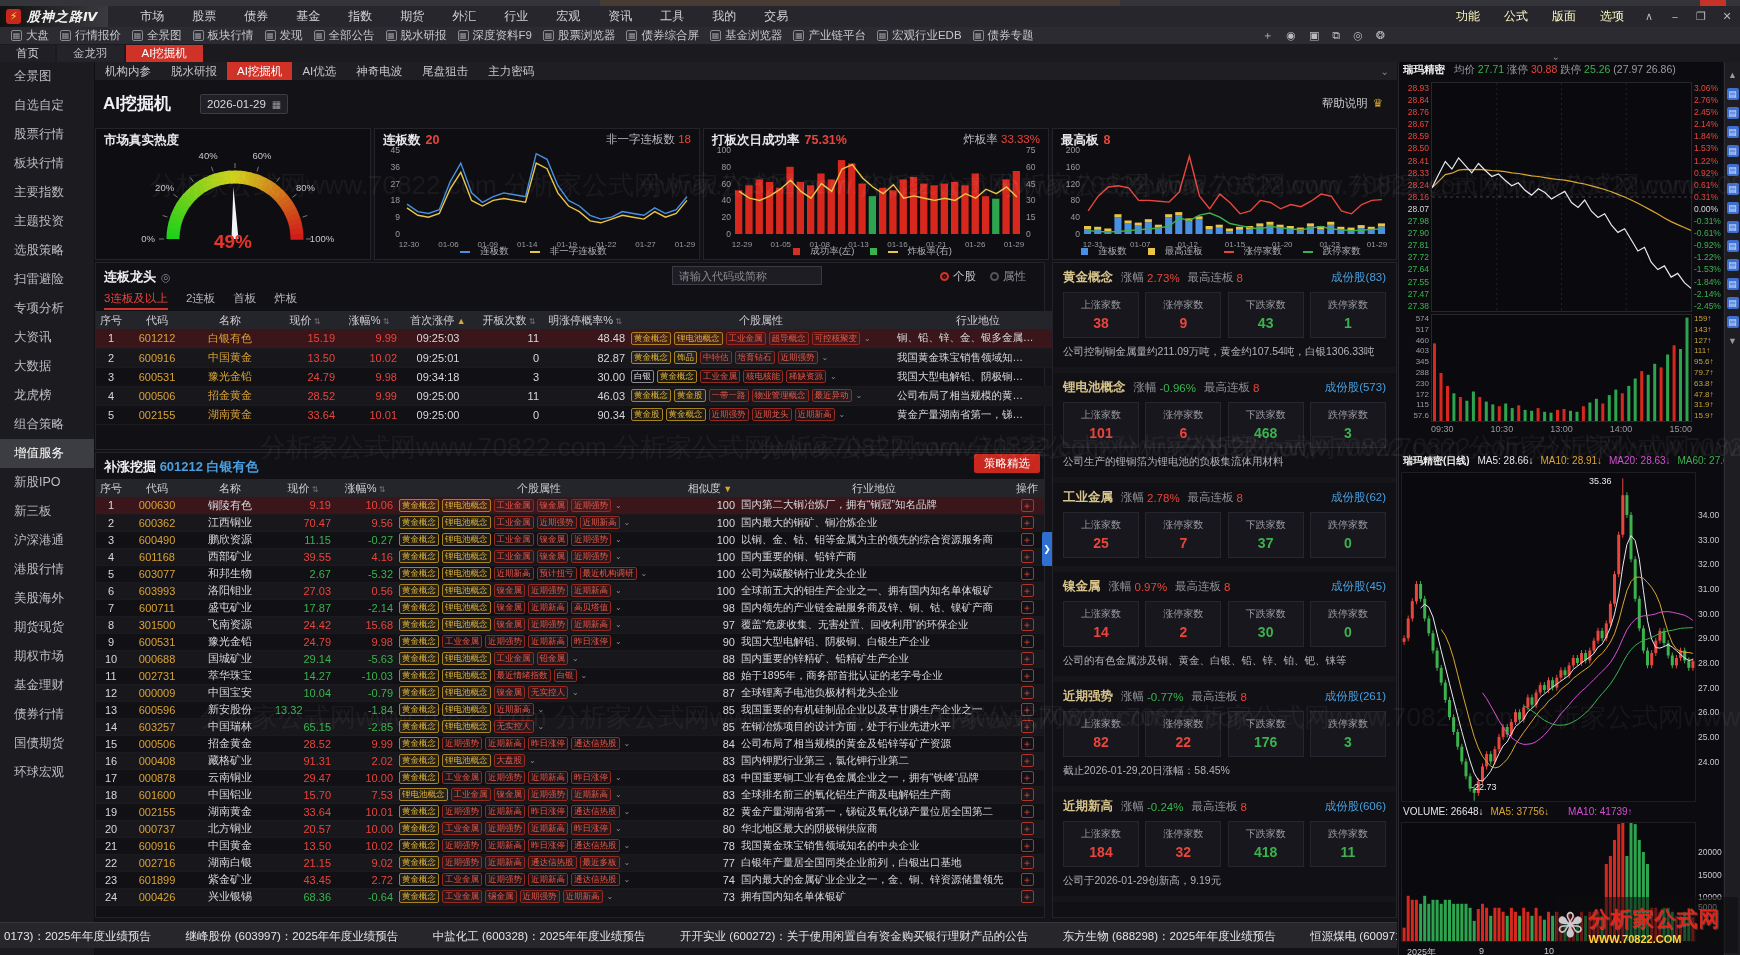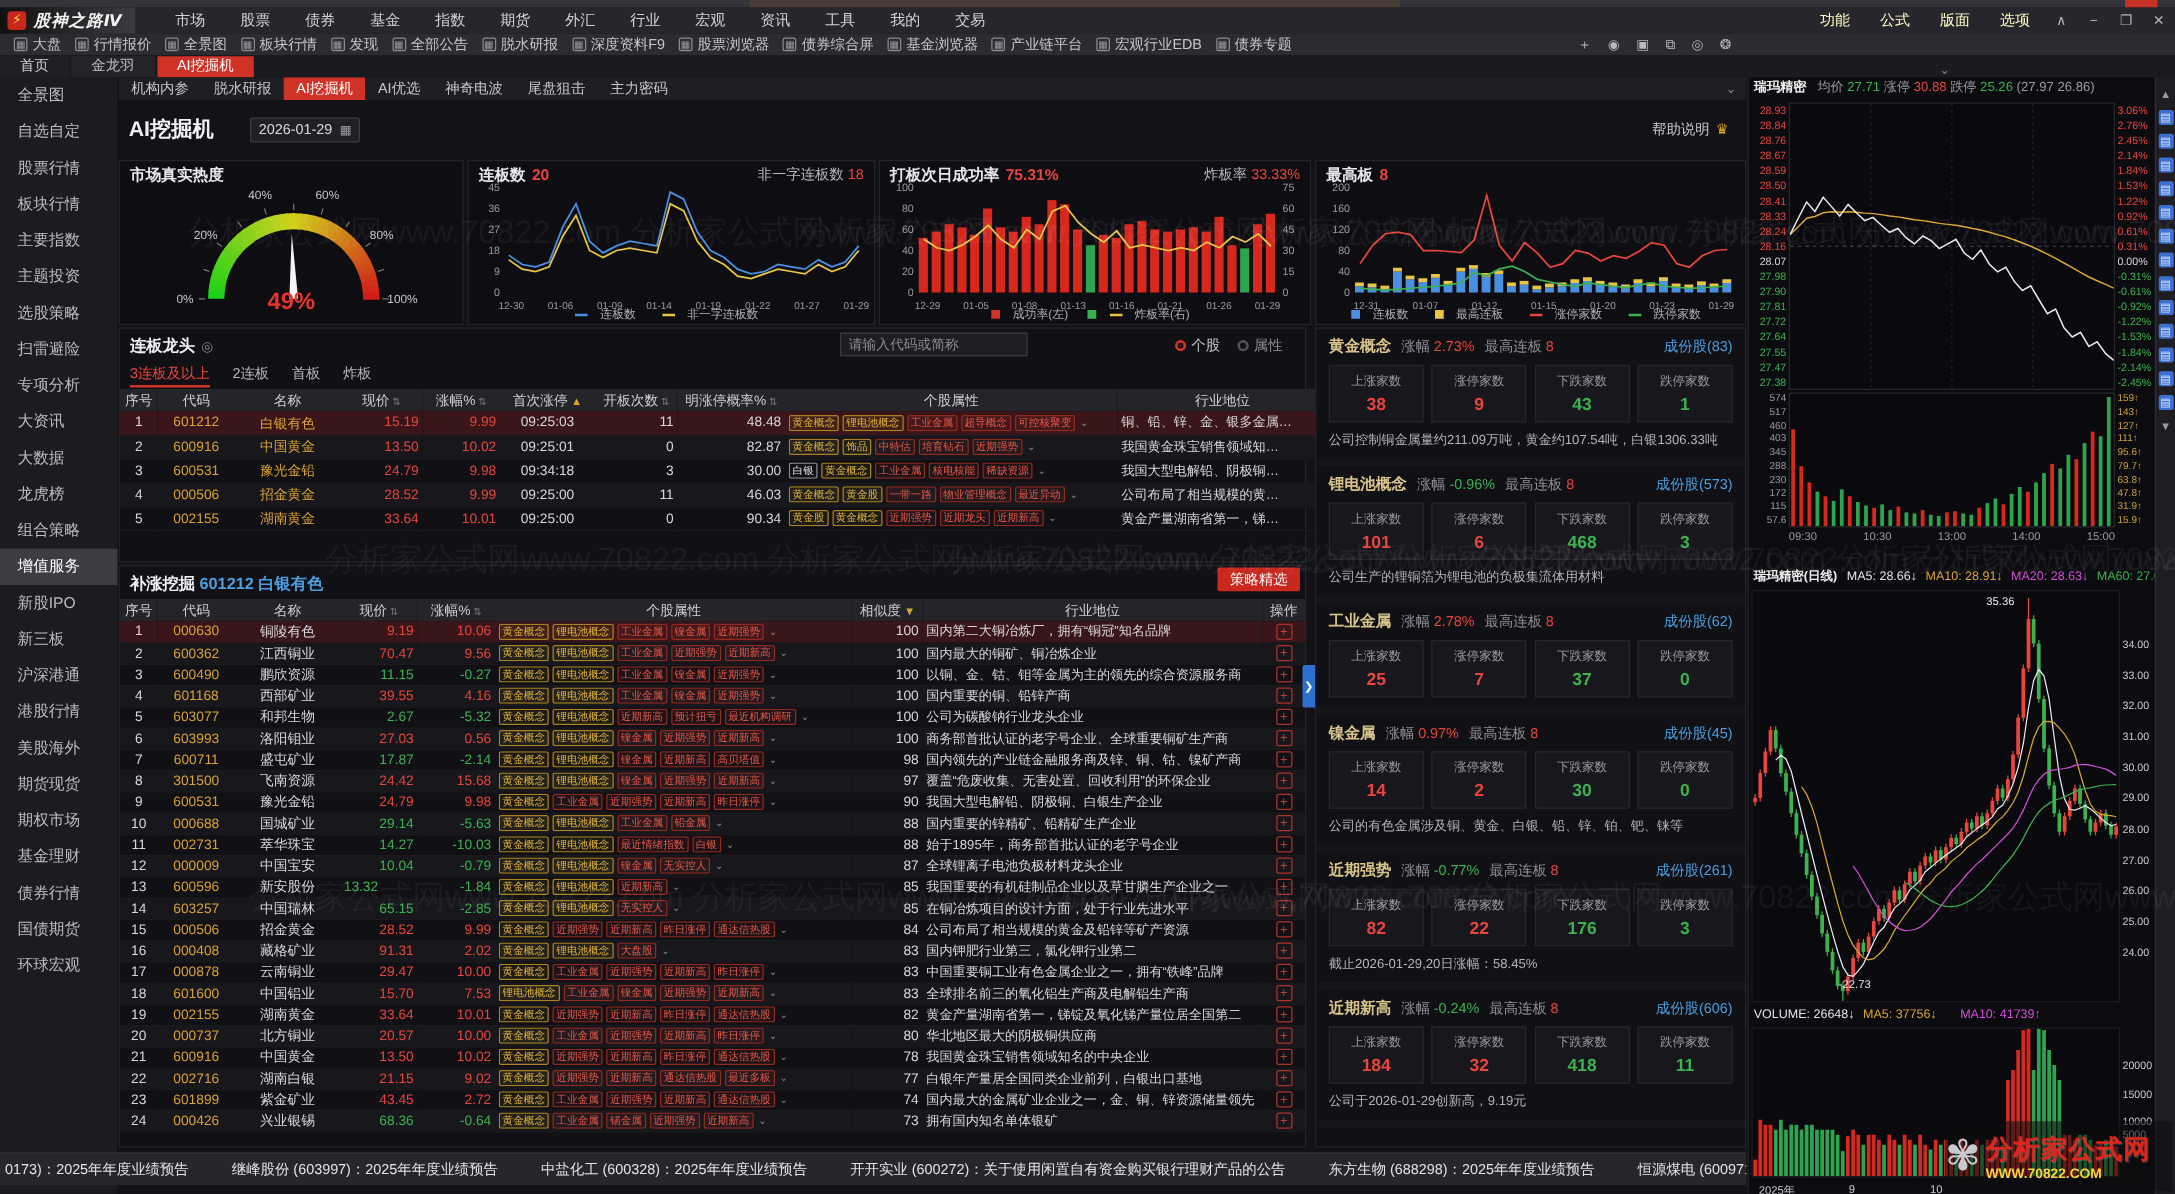--- a/index.html
+++ b/index.html
@@ -867,21 +867,21 @@
                   <div class="tagc">
                     <span class="tag g">黄金概念</span>
                     <span class="tag g">锂电池概念</span>
                     <span class="tag r">镍金属</span>
                     <span class="tag r">近期强势</span>
                     <span class="tag r">近期新高</span>
                     <span class="chevi">⌄</span>
                   </div>
                 </td>
                 <td class="wht" style="text-align: right; height: 16px;">100</td>
-                <td class="wht" style="font-size: 10.5px; height: 16px;">商务部首批认证的老字号企业、全球重要铜矿生产商</td>
+                <td class="wht" style="font-size: 10.5px; height: 16px;">全球前五大的钼生产企业之一、拥有国内知名单体银矿</td>
                 <td style="text-align: center; height: 16px;"><span class="op">＋</span></td>
               </tr>
               <tr style="height: 17px;">
                 <td class="wht" style="text-align: center; height: 16px;">7</td>
                 <td class="gold" style="text-align: center; height: 16px;">600711</td>
                 <td class="wht" style="text-align: center; height: 16px;">盛屯矿业</td>
                 <td class="green" style="text-align: right; height: 16px;">17.87</td>
                 <td class="green" style="text-align: right; height: 16px;">-2.14</td>
                 <td style="height: 16px;">
                   <div class="tagc">

